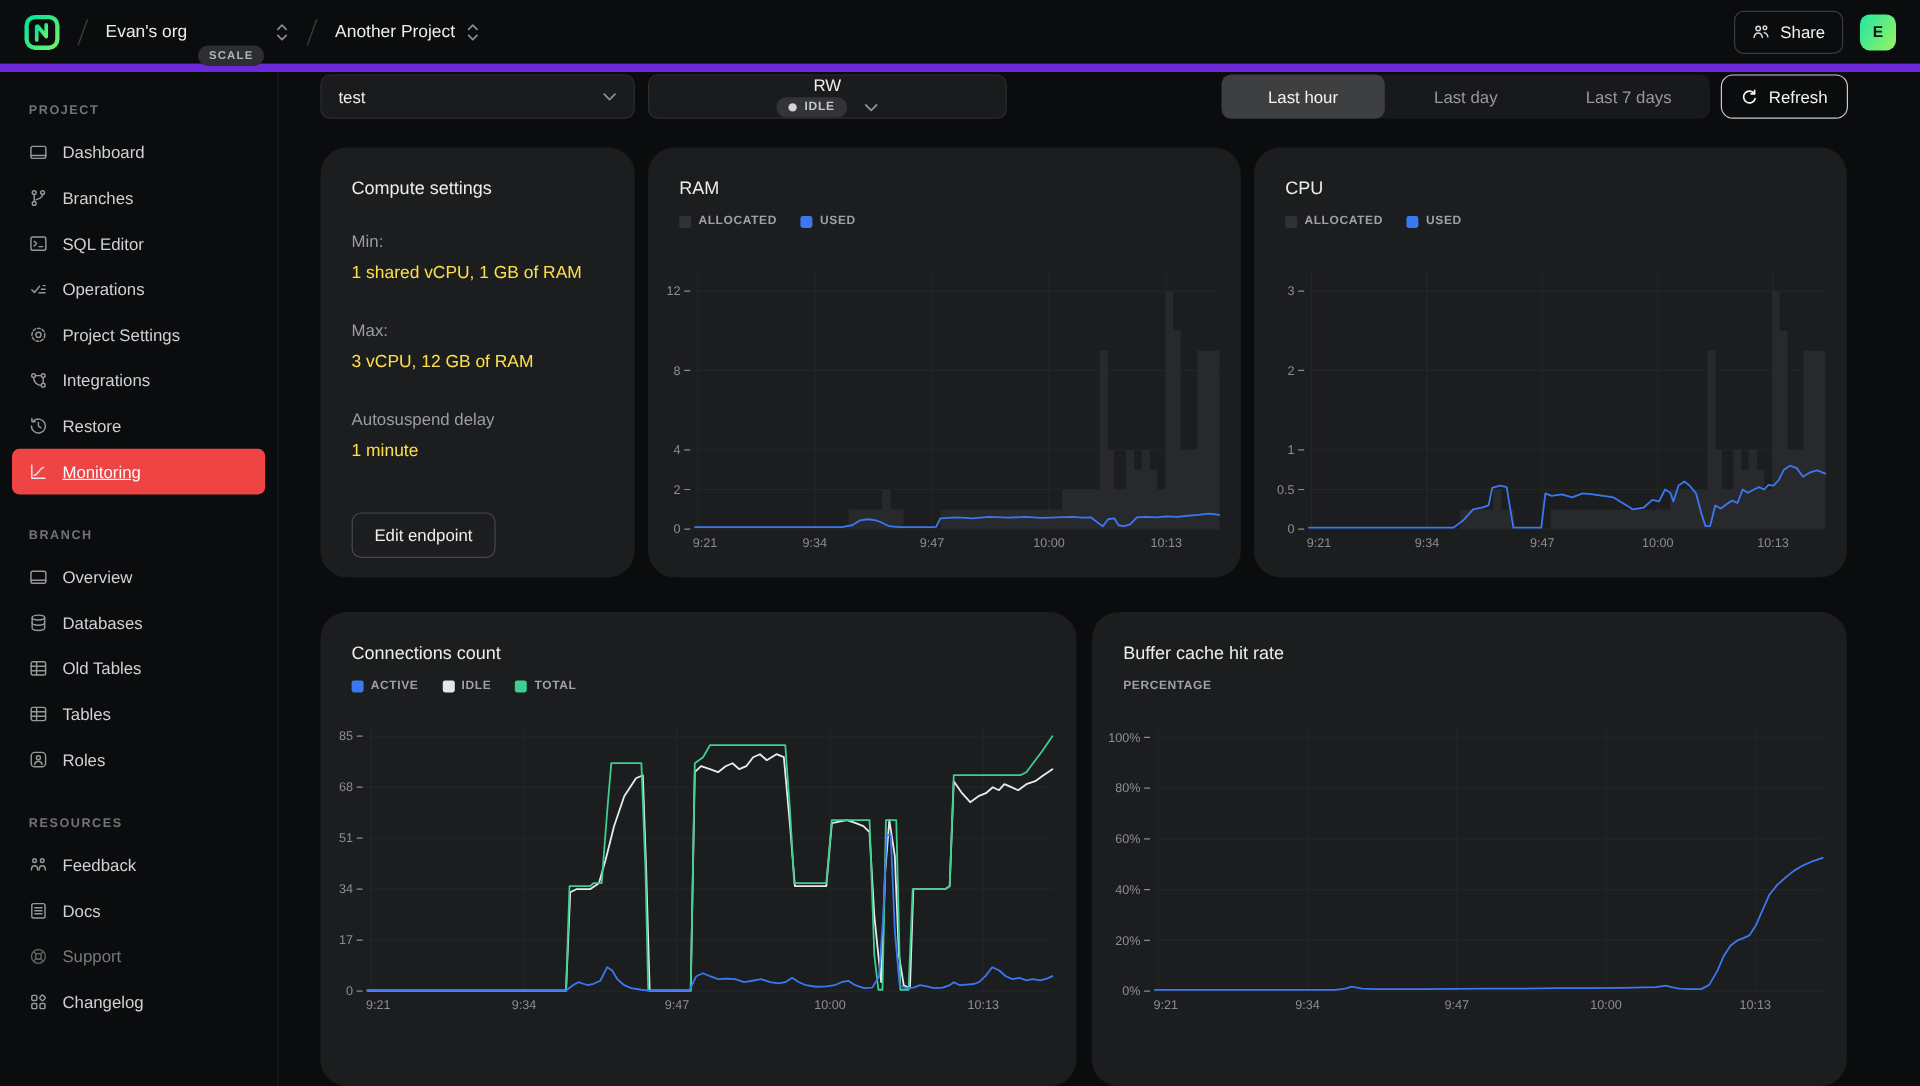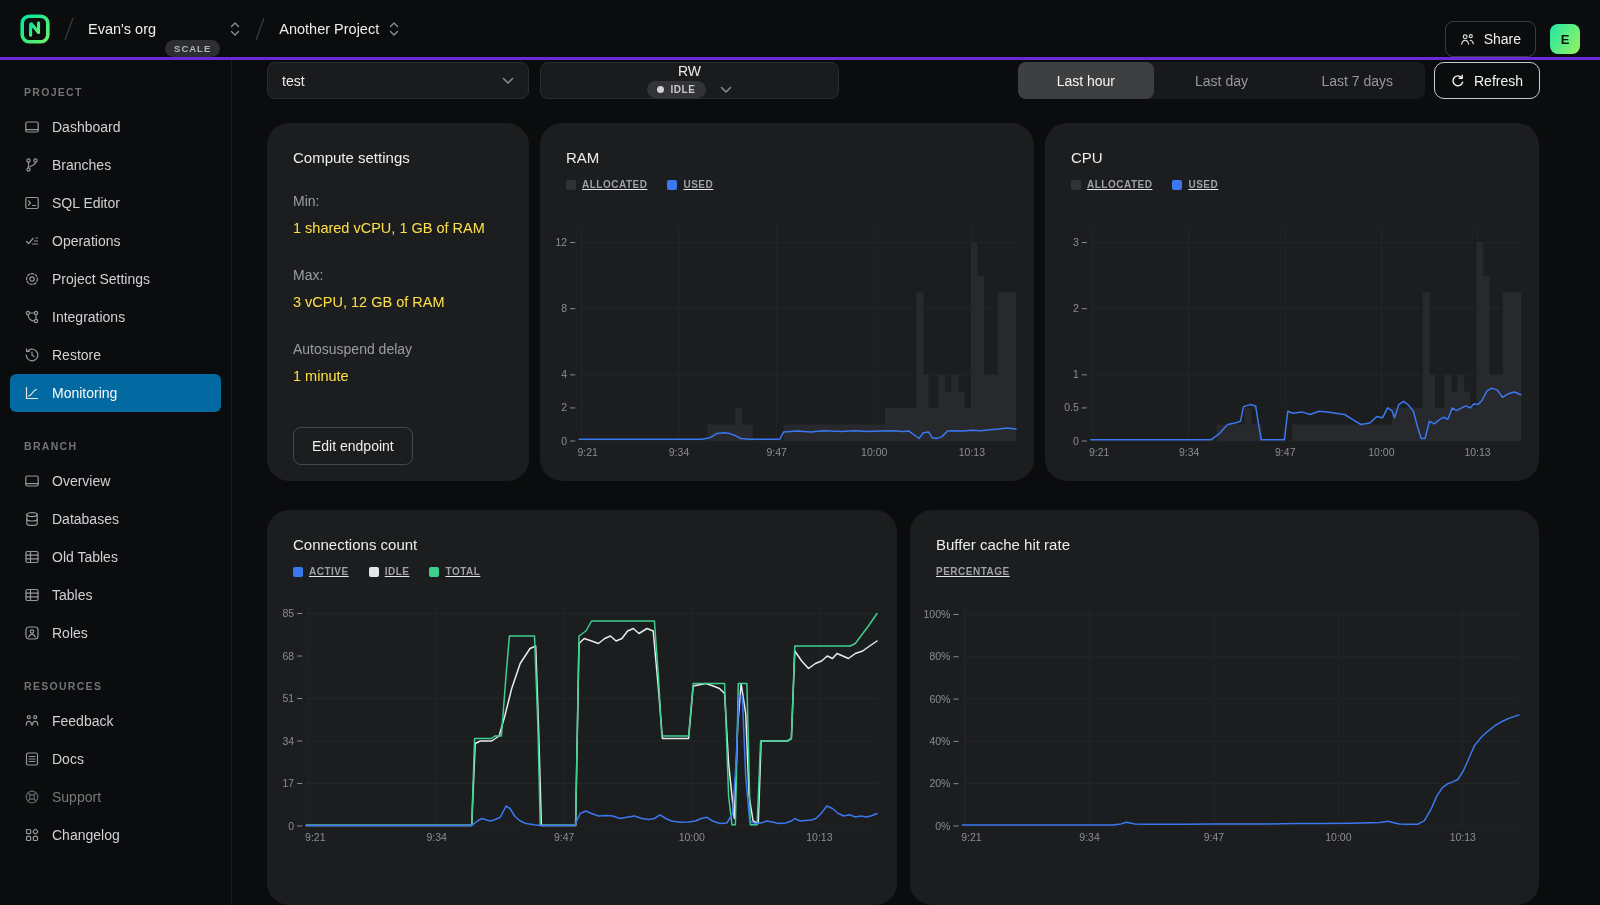--- a/index.html
+++ b/index.html
@@ -1,38 +1,38 @@
 <!DOCTYPE html>
 <html><head>
 <meta charset="utf-8">
 <style>
   html,body{margin:0;padding:0;background:#0b0c0d;}
   #app{position:relative;width:1600px;height:905px;overflow:hidden;background:#0b0c0d;
        font-family:"Liberation Sans",sans-serif;color:#e6e7e8;}
   
-  .topbar{position:absolute;top:0;left:0;right:0;height:60px;display:flex;align-items:flex-end;
-          justify-content:space-between;padding:0 20px;box-sizing:border-box;border-bottom:3px solid #6d28d9;}
+  .topbar{position:absolute;top:0;left:0;right:0;height:60px;display:flex;align-items:center;
+          justify-content:space-between;padding:0 20px;box-sizing:border-box;border-bottom:7px solid #6d28d9;}
   .tb-left{display:flex;align-items:center;gap:12px;}
   .crumb{display:flex;align-items:center;gap:9px;font-size:14.5px;color:#eceded;font-weight:500;cursor:pointer;}
   .badge{background:#2d2e30;color:#b2b4b6;border-radius:999px;padding:3px 9px;font-size:9.5px;
          font-weight:700;letter-spacing:1px;margin-top:39px;}
   .tb-right{display:flex;align-items:center;gap:14px;}
   .btn-share{display:flex;align-items:center;gap:9px;border:1px solid #3a3b3d;border-radius:8px;height:36px;
              padding:0 14px;color:#f0f1f2;font-size:14px;cursor:pointer;background:transparent;}
   .avatar{width:30px;height:30px;border-radius:8px;background:linear-gradient(120deg,#1fe7a5,#9af25f);
           color:#0c1512;font-weight:700;font-size:13px;display:flex;align-items:center;justify-content:center;cursor:pointer;}
   
   .sidebar{position:absolute;top:60px;left:0;width:232px;bottom:0;border-right:1px solid #1b1c1e;
            box-sizing:border-box;padding-top:26px;overflow:hidden;}
   .sec+.sec{padding-top:28px;}
   .sec-label{margin:0 0 10px 24px;font-size:10.5px;letter-spacing:1.3px;color:#717375;font-weight:700;}
   .side-item{height:38px;display:flex;align-items:center;gap:12px;padding-left:14px;margin:0 10px;
              border-radius:6px;font-size:14px;color:#d0d1d3;cursor:pointer;}
   .side-item .sicon{display:flex;color:#96989a;}
-  .side-item.active{background:#0369a1;color:#fafbfb;}
+  .side-item.active{background:#ef4444;color:#fafbfb;text-decoration:underline;}
   .side-item.active .sicon{color:#e8e9ea;}
   .side-item.dim{color:#77797b;}
   .side-item.dim .sicon{color:#5f6163;}
   .sicon svg{width:16px;height:16px;fill:none;stroke:currentColor;stroke-width:1.2;
              stroke-linecap:round;stroke-linejoin:round;}
   
   .main{position:absolute;top:60px;left:232px;right:0;bottom:0;}
   .select{position:absolute;display:flex;align-items:center;justify-content:space-between;background:#1a1b1d;
           border:1px solid #2c2d2f;border-radius:8px;padding:0 14px;height:37px;box-sizing:border-box;
           color:#ededee;font-size:14px;cursor:pointer;}
@@ -41,21 +41,21 @@
   .dot{width:7px;height:7px;border-radius:50%;background:#d2d3d5;}
   .tabs{position:absolute;display:flex;background:#18191b;border-radius:8px;height:37px;box-sizing:border-box;}
   .tab{display:flex;align-items:center;justify-content:center;color:#97989b;font-size:14px;
        border-radius:8px;cursor:pointer;padding:0 26px;}
   .tab.active{background:#3e3f41;color:#f4f4f5;}
   .btn-refresh{position:absolute;display:flex;align-items:center;gap:9px;justify-content:center;
                border:1px solid #c9cacc;border-radius:10px;color:#f4f5f5;font-size:14px;height:37px;
                box-sizing:border-box;cursor:pointer;background:transparent;}
   .card{position:absolute;background:#1c1d1f;border-radius:22px;}
   .card-title{position:absolute;left:26px;top:26px;font-size:15px;color:#eceded;font-weight:500;}
-  .legend{position:absolute;left:26px;top:56px;display:flex;gap:20px;text-decoration:underline;}
+  .legend{position:absolute;left:26px;top:56px;display:flex;gap:20px;}
   .legend-item{display:flex;align-items:center;gap:6px;font-size:10px;font-weight:700;
                letter-spacing:.5px;color:#9fa1a3;}
   .swatch{width:10px;height:10px;border-radius:2px;}
   .chart{position:absolute;}
   .chart svg text{font-family:"Liberation Sans",sans-serif;}
   .kv-k{position:absolute;left:26px;font-size:14px;color:#9b9d9f;}
   .kv-v{position:absolute;left:26px;font-size:14.5px;color:#fde047;}
   .btn-edit{position:absolute;left:26px;bottom:16px;border:1px solid #47484a;border-radius:8px;
             background:transparent;color:#edeeee;font-size:14px;padding:10px 18px;cursor:pointer;
             font-family:"Liberation Sans",sans-serif;}

